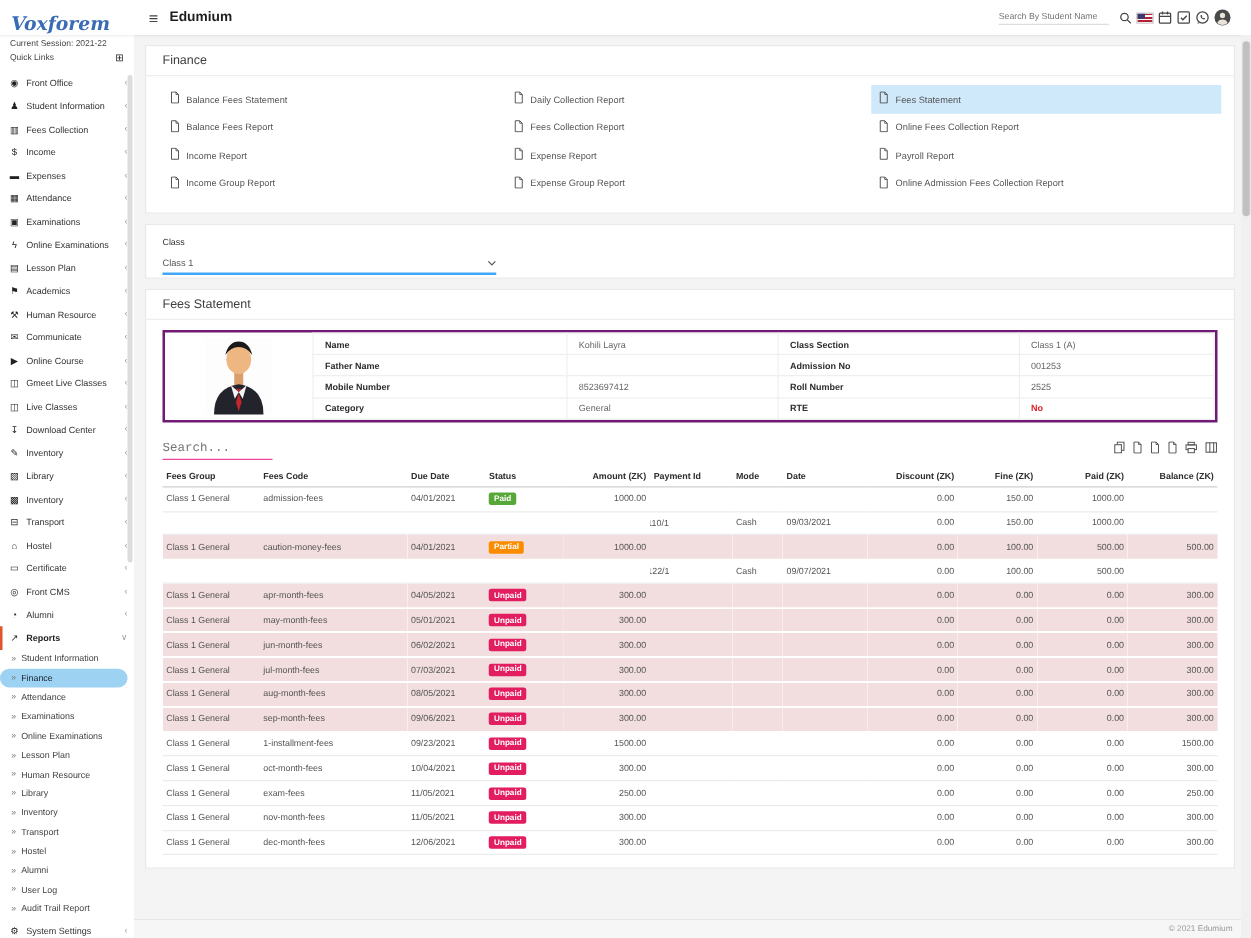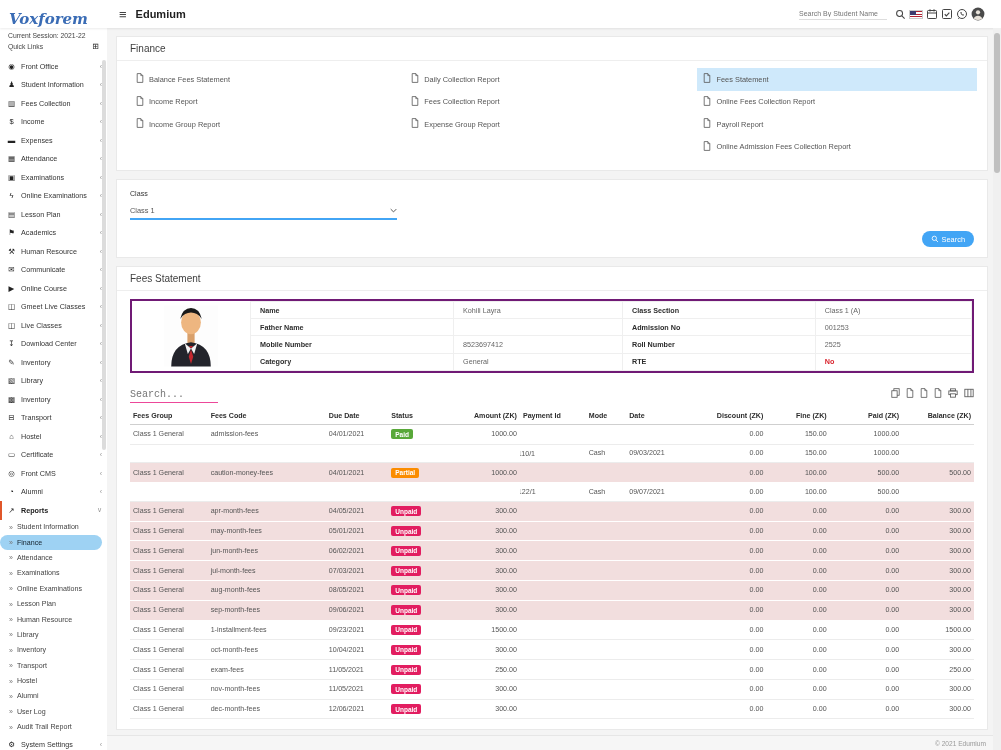--- a/index.html
+++ b/index.html
@@ -352,20 +352,27 @@
                 <path d="M3 1h9l5 5v17H3z" fill="none" stroke="#555" stroke-width="2"></path>
                 <path d="M12 1v5h5" fill="none" stroke="#555" stroke-width="1.8"></path>
               </svg></span>
             <span>Balance Fees Statement</span>
           </div>
           <div class="fin-link">
             <span class="fic"><svg width="8" height="10" viewBox="0 0 20 24">
                 <path d="M3 1h9l5 5v17H3z" fill="none" stroke="#555" stroke-width="2"></path>
                 <path d="M12 1v5h5" fill="none" stroke="#555" stroke-width="1.8"></path>
               </svg></span>
+            <span>Balance Fees Report</span>
+          </div>
+          <div class="fin-link">
+            <span class="fic"><svg width="8" height="10" viewBox="0 0 20 24">
+                <path d="M3 1h9l5 5v17H3z" fill="none" stroke="#555" stroke-width="2"></path>
+                <path d="M12 1v5h5" fill="none" stroke="#555" stroke-width="1.8"></path>
+              </svg></span>
             <span>Income Report</span>
           </div>
           <div class="fin-link">
             <span class="fic"><svg width="8" height="10" viewBox="0 0 20 24">
                 <path d="M3 1h9l5 5v17H3z" fill="none" stroke="#555" stroke-width="2"></path>
                 <path d="M12 1v5h5" fill="none" stroke="#555" stroke-width="1.8"></path>
               </svg></span>
             <span>Income Group Report</span>
           </div>
         </div>
@@ -376,20 +383,27 @@
                 <path d="M12 1v5h5" fill="none" stroke="#555" stroke-width="1.8"></path>
               </svg></span>
             <span>Daily Collection Report</span>
           </div>
           <div class="fin-link">
             <span class="fic"><svg width="8" height="10" viewBox="0 0 20 24">
                 <path d="M3 1h9l5 5v17H3z" fill="none" stroke="#555" stroke-width="2"></path>
                 <path d="M12 1v5h5" fill="none" stroke="#555" stroke-width="1.8"></path>
               </svg></span>
             <span>Fees Collection Report</span>
+          </div>
+          <div class="fin-link">
+            <span class="fic"><svg width="8" height="10" viewBox="0 0 20 24">
+                <path d="M3 1h9l5 5v17H3z" fill="none" stroke="#555" stroke-width="2"></path>
+                <path d="M12 1v5h5" fill="none" stroke="#555" stroke-width="1.8"></path>
+              </svg></span>
+            <span>Expense Report</span>
           </div>
           <div class="fin-link">
             <span class="fic"><svg width="8" height="10" viewBox="0 0 20 24">
                 <path d="M3 1h9l5 5v17H3z" fill="none" stroke="#555" stroke-width="2"></path>
                 <path d="M12 1v5h5" fill="none" stroke="#555" stroke-width="1.8"></path>
               </svg></span>
             <span>Expense Group Report</span>
           </div>
         </div>
         <div class="fin-col">
@@ -430,29 +444,20 @@
         <div class="field">
           <label>Class</label>
           <div class="select focus">
             <span>Class 1</span>
             <span><svg width="7" height="5" viewBox="0 0 10 6">
                 <path d="M1 1l4 4 4-4" stroke="#555" fill="none" stroke-width="1.4"></path>
               </svg></span>
           </div>
         </div>
       </div>
-    <div class="search-row">
-      <button class="btn-search">
-        <svg width="8" height="8" viewBox="0 0 24 24">
-            <circle cx="10" cy="10" r="6.5" fill="none" stroke="#fff" stroke-width="2.5"></circle>
-            <line x1="15" y1="15" x2="21" y2="21" stroke="#fff" stroke-width="2.5"></line>
-          </svg>
-        <span>Search</span>
-      </button>
-    </div>
   </div>
 
   <div class="card">
     <div class="card-title">Fees Statement</div>
 
     <div class="info-box">
       <div class="photo-cell">
         <svg width="54" height="62" viewBox="0 0 60 68">
           <rect width="60" height="68" fill="#fdfdfd"></rect>
           <rect x="26" y="28" width="8" height="14" fill="#d9a06b"></rect>

